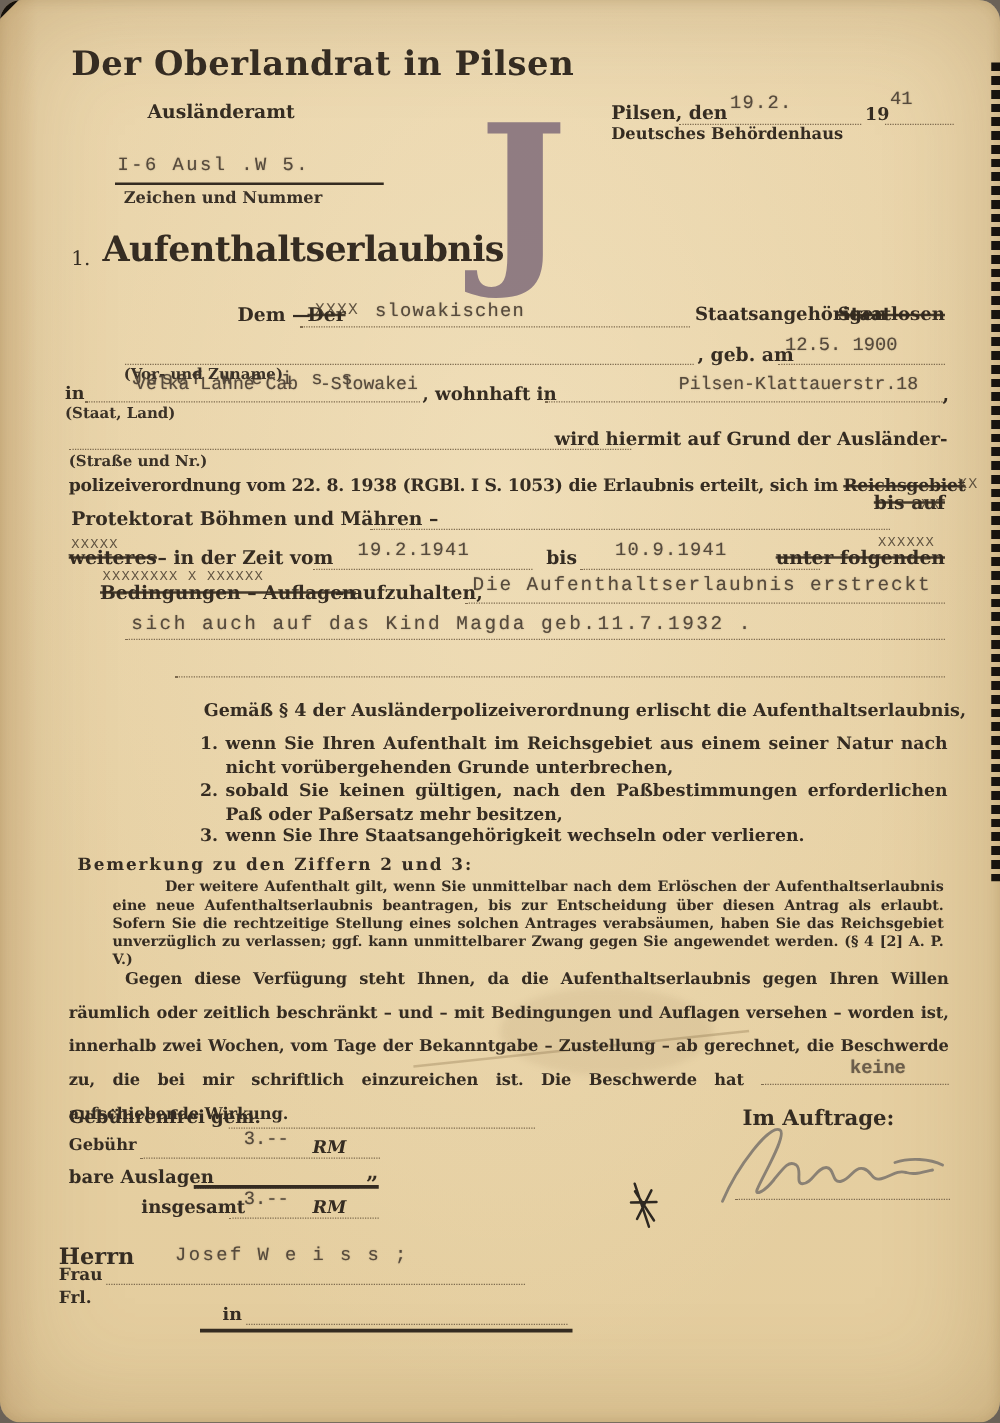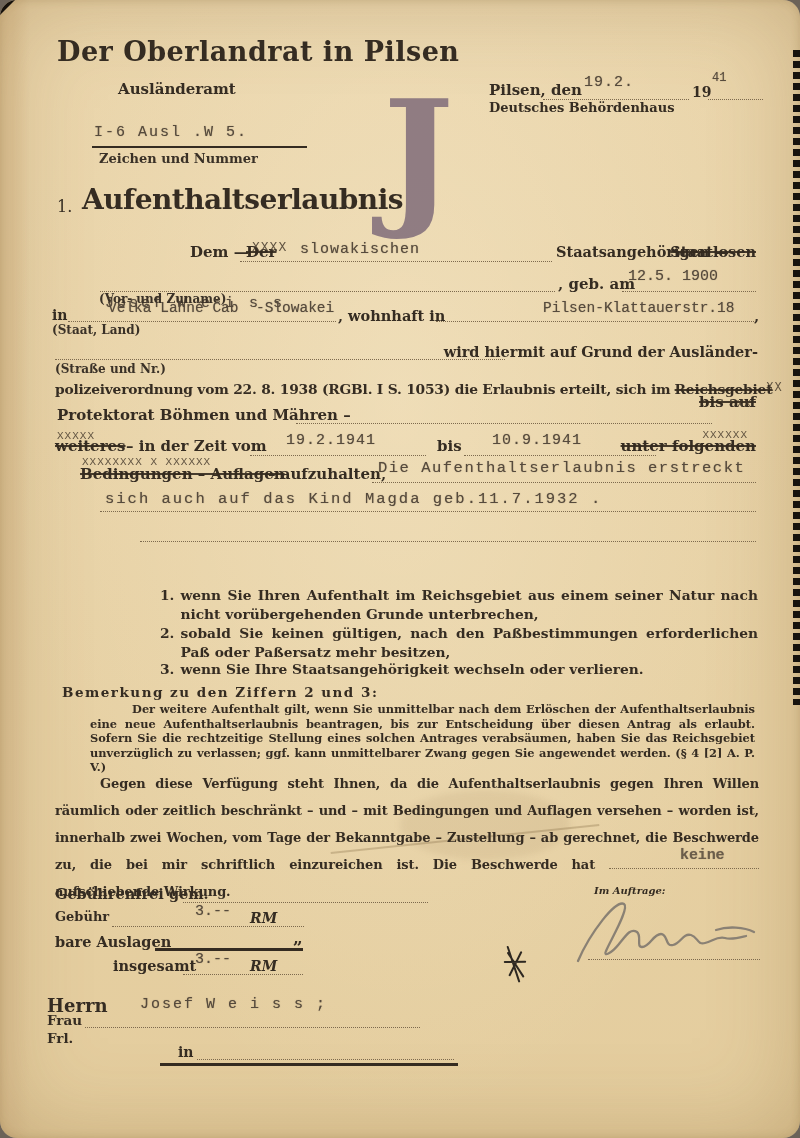--- a/index.html
+++ b/index.html
@@ -45,21 +45,21 @@
   <div class="crease" style="left:330px; top:838px; width:270px; height:2px;"></div>
   <div class="smudge" style="left:400px; top:790px; width:170px; height:70px;"></div>
 
   <div class="abs printed" style="left:57px; top:36px; font-size:27px; letter-spacing:.5px;">Der Oberlandrat in Pilsen</div>
   <div class="abs printed" style="left:118px; top:80px; font-size:15px;">Ausländeramt</div>
 
   <div class="abs printed" style="left:489px; top:81px; font-size:15px;">Pilsen, den</div>
   <div class="dot" style="left:543px; top:99px; width:146px;"></div>
   <div class="abs typed" style="left:584px; top:74px; font-size:15px; letter-spacing:1px;">19.2.</div>
   <div class="abs printed" style="left:692px; top:84px; font-size:14px;">19</div>
-  <div class="abs typed" style="left:712px; top:71px; font-size:12px;">41</div>
+  <div class="abs typed" style="left:712px; top:71px; font-size:15px;">41</div>
   <div class="dot" style="left:708px; top:99px; width:55px;"></div>
   <div class="abs printed" style="left:489px; top:100px; font-size:13px;">Deutsches Behördenhaus</div>
 
   <div class="abs jstamp" style="left:383px; top:80px; font-size:150px;">J</div>
 
   <div class="abs typed" style="left:94px; top:124px; font-size:15px; letter-spacing:2px;">I-6 Ausl .W 5.</div>
   <div class="solid" style="left:92px; top:146px; width:215px; height:2px;"></div>
   <div class="abs caption" style="left:99px; top:151px; font-size:13px;">Zeichen und Nummer</div>
 
   <div class="abs printed" style="left:57px; top:197px; font-size:16px; font-weight:normal;">1.</div>
@@ -118,20 +118,21 @@
   <div class="abs overtype" style="left:82px; top:456px; font-size:11px;">XXXXXXXX X XXXXXX</div>
   <div class="abs printed" style="left:268px; top:465px; font-size:15px;">– aufzuhalten,</div>
   <div class="abs typed" style="left:378px; top:459px; font-size:15.5px; letter-spacing:1.5px;">Die Aufenthaltserlaubnis erstreckt</div>
   <div class="dot" style="left:372px; top:482px; width:384px;"></div>
 
   <div class="abs typed" style="left:105px; top:490px; font-size:15.5px; letter-spacing:2px;">sich auch auf das Kind Magda geb.11.7.1932 .</div>
   <div class="dot" style="left:100px; top:511px; width:656px;"></div>
 
   <div class="dot" style="left:140px; top:541px; width:616px;"></div>
 
+  <div class="abs printed" style="left:163px; top:561px; font-size:14px;">Gemäß § 4 der Ausländerpolizeiverordnung erlischt die Aufenthaltserlaubnis,</div>
 
   <div class="abs legal-item" style="left:160px; top:586px; width:598px; font-size:13.8px; line-height:1.4;">
     <span class="printed">1.</span>
     <span class="printed txt">wenn Sie Ihren Aufenthalt im Reichsgebiet aus einem seiner Natur nach nicht vorübergehenden Grunde unterbrechen,</span>
   </div>
   <div class="abs legal-item" style="left:160px; top:624px; width:598px; font-size:13.8px; line-height:1.4;">
     <span class="printed">2.</span>
     <span class="printed txt">sobald Sie keinen gültigen, nach den Paßbestimmungen erforderlichen Paß oder Paßersatz mehr besitzen,</span>
   </div>
   <div class="abs legal-item" style="left:160px; top:660px; width:598px; font-size:13.8px; line-height:1.4;">
@@ -160,21 +161,21 @@
   <div class="dot" style="left:155px; top:950px; width:132px;"></div>
   <div class="abs printed" style="left:293px; top:928px; font-size:17px;">„</div>
 
   <div class="solid" style="left:155px; top:948px; width:148px; height:2.5px;"></div>
 
   <div class="abs printed" style="left:113px; top:957px; font-size:14.5px;">insgesamt</div>
   <div class="dot" style="left:183px; top:974px; width:120px;"></div>
   <div class="abs typed" style="left:195px; top:951px; font-size:15px;">3.--</div>
   <div class="abs printed" style="left:250px; top:958px; font-size:14px; font-style:italic;">RM</div>
 
-  <div class="abs printed" style="left:594px; top:885px; font-size:10px;font-style:italic;">Im Auftrage:</div>
+  <div class="abs printed" style="left:594px; top:885px; font-size:17px;">Im Auftrage:</div>
   <div class="dot" style="left:588px; top:959px; width:172px;"></div>
   <svg class="abs" style="left:570px; top:893px;" width="205" height="75" viewBox="0 0 205 75">
     <path d="M8,68 C 20,40 46,6 54,11 C 60,15 40,48 36,58 C 33,64 41,61 49,51 C 57,41 61,35 67,39 C 72,43 66,54 72,54 C 80,54 83,41 91,41 C 98,41 95,54 103,52 C 111,50 113,40 121,42 C 128,44 127,52 135,50 C 143,48 147,43 155,45 C 161,47 168,45 176,43 M146,37 C 158,33 174,34 184,39" stroke="#8a8174" stroke-width="2.3" fill="none" stroke-linecap="round"></path>
   </svg>
 
   <svg class="abs" style="left:500px; top:938px; transform:rotate(-12deg);" width="28" height="48" viewBox="0 0 28 48">
     <path d="M15,44 L11,8 M7,36 L23,16 M5,22 L25,26 M10,14 L20,40" stroke="#2e2821" stroke-width="2" fill="none" stroke-linecap="round"></path>
   </svg>
 
   <div class="abs printed" style="left:47px; top:995px; font-size:18px;text-align:right;">Herrn</div>

